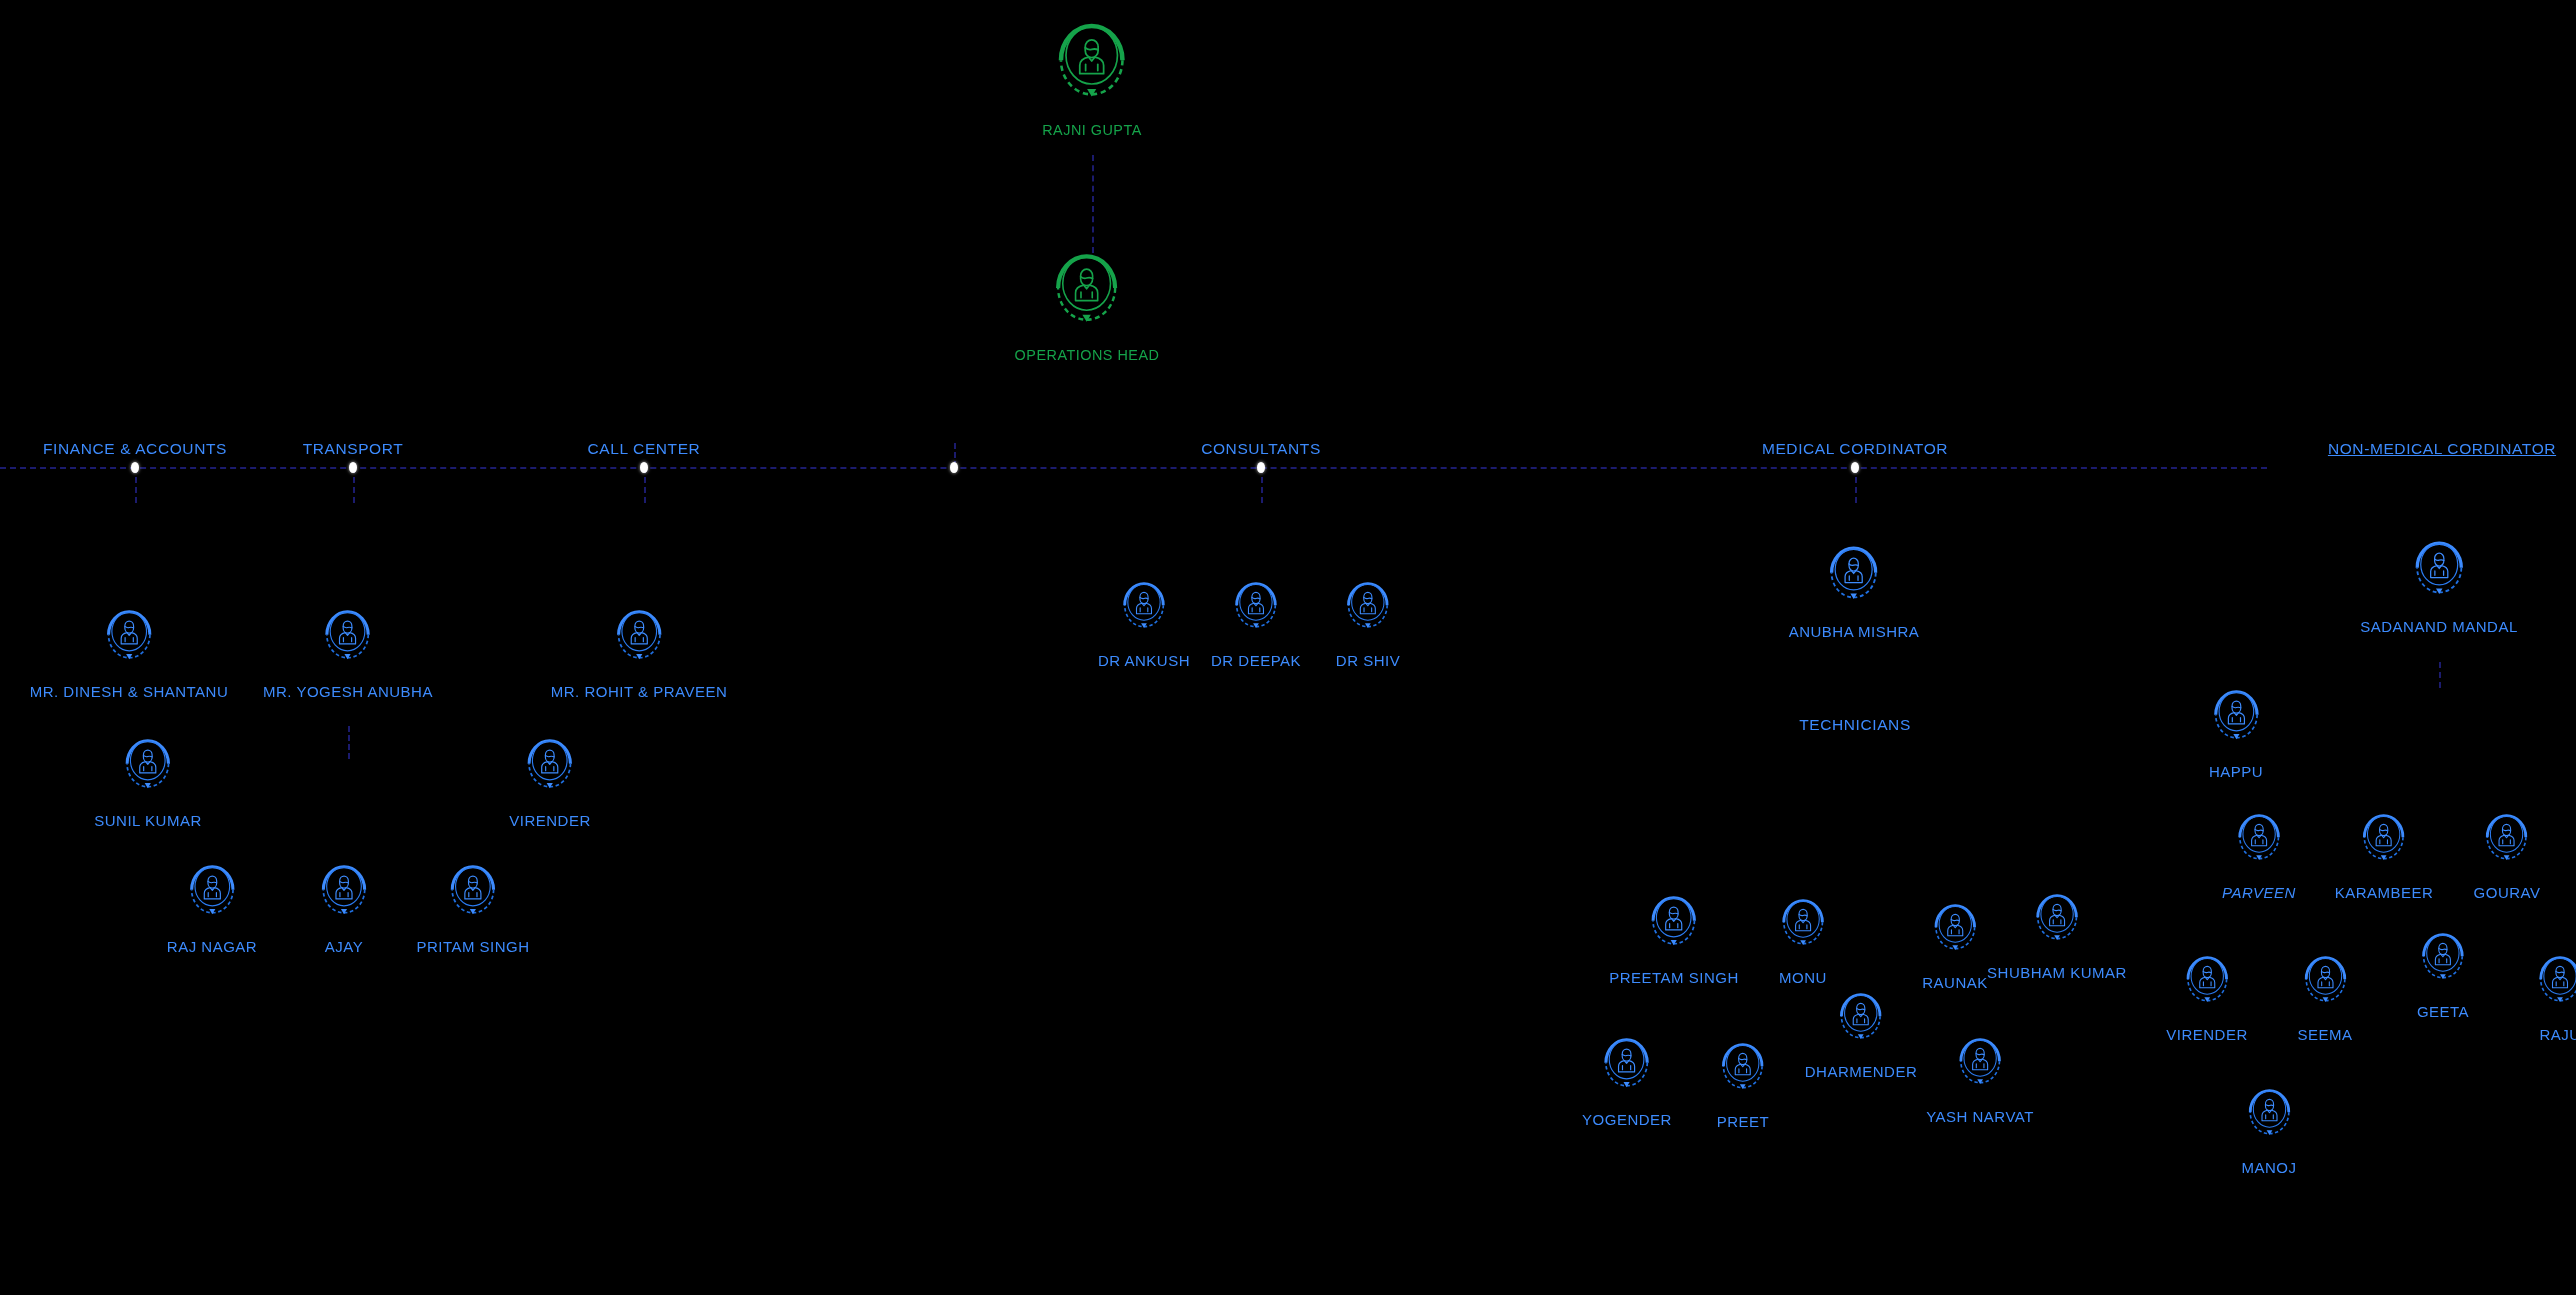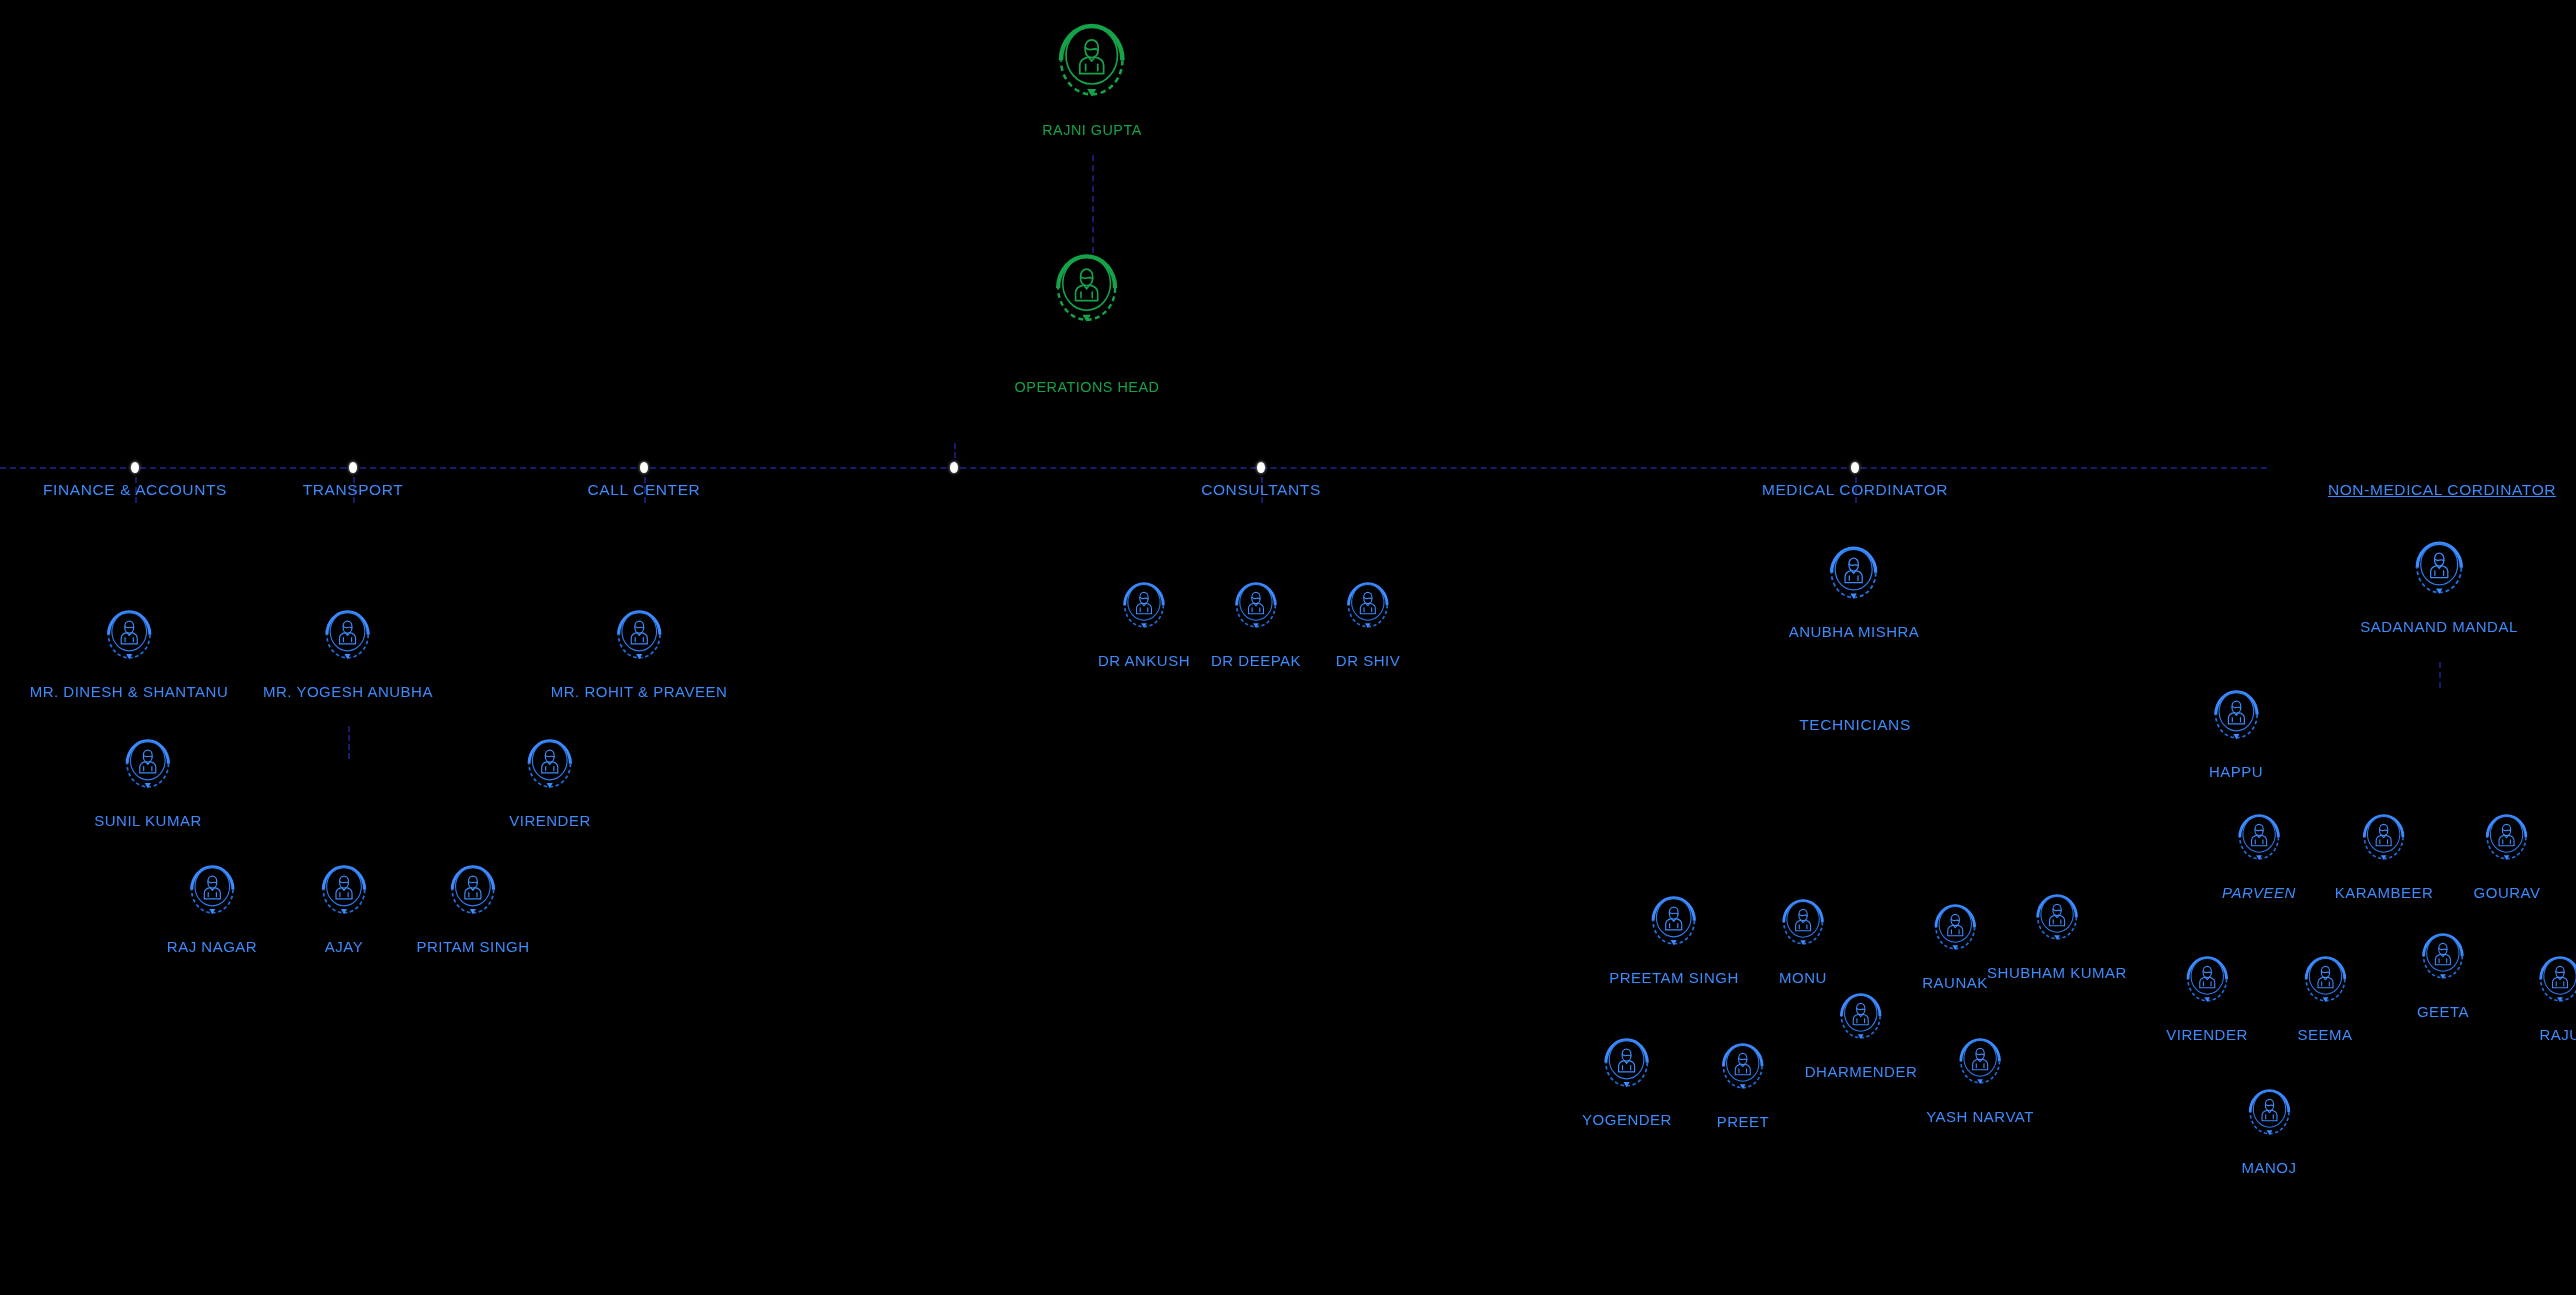--- a/index.html
+++ b/index.html
@@ -31,21 +31,20 @@
 
   
   .dept-label {
     position:absolute;
     color:#3d8bfd;
     font-size:15.5px;
     letter-spacing:0.6px;
     white-space:nowrap;
     transform:translateX(-50%);
     font-weight:400;
-    margin-top:41px;
   }
   .plain-label {
     position:absolute;
     color:#3d8bfd;
     font-size:15.5px;
     letter-spacing:0.6px;
     white-space:nowrap;
     transform:translateX(-50%);
   }
 
@@ -134,21 +133,21 @@
                c -11.818181818181818 2.3636363636363638 -16.988636363636363 8.125 -16.988636363636363 16.25
                l 0 16.25 l 46.38636363636363 0 l 0 -16.25
                c 0 -8.125 -5.170454545454546 -13.886363636363637 -16.988636363636363 -16.25"></path>
       <path d="M 53.18181818181818 94.27127272727273 l 0 11.818181818181818"></path>
       <path d="M 76.81818181818181 94.27127272727273 l 0 11.818181818181818"></path>
     </g>
     <path class="arrow" d="M 56.13636363636364 141.77280000000002 L 73.86363636363636 141.77280000000002 L 65 156.5455272727273 Z"></path>
   </svg></div>
         <div class="name">RAJNI GUPTA</div>
       </div>
-      <div class="node green" style="left: 1087px; top: 247px; gap: 32px;">
+      <div class="node green" style="left: 1087px; top: 247px;">
         <div class="avatar">
   <svg width="62" height="95" viewBox="0 0 120 183.6">
     <path class="ring-solid" d="M 4.799999999999997 79.25760000000001
         A 55.2 61.44 0 0 1 115.2 79.25760000000001" fill="none" stroke-width="8.181818181818182" stroke-linecap="butt"></path>
     <path class="ring-dash" d="M 115.2 79.25760000000001
         A 55.2 61.44 0 0 1 4.799999999999997 79.25760000000001" fill="none" stroke-width="4.636363636363636" stroke-dasharray="9.545454545454545 6.8181818181818175"></path>
     <ellipse class="ring-inner" cx="60" cy="70.656" rx="46.2" ry="51.456" fill="none" stroke-width="3"></ellipse>
     <g class="person" fill="none" stroke-width="3.136363636363636" stroke-linecap="round" stroke-linejoin="round">
       <path d="M 48.40909090909091 55.656000000000006
                a 11.59090909090909 12.954545454545453 0 0 1 23.18181818181818 0

